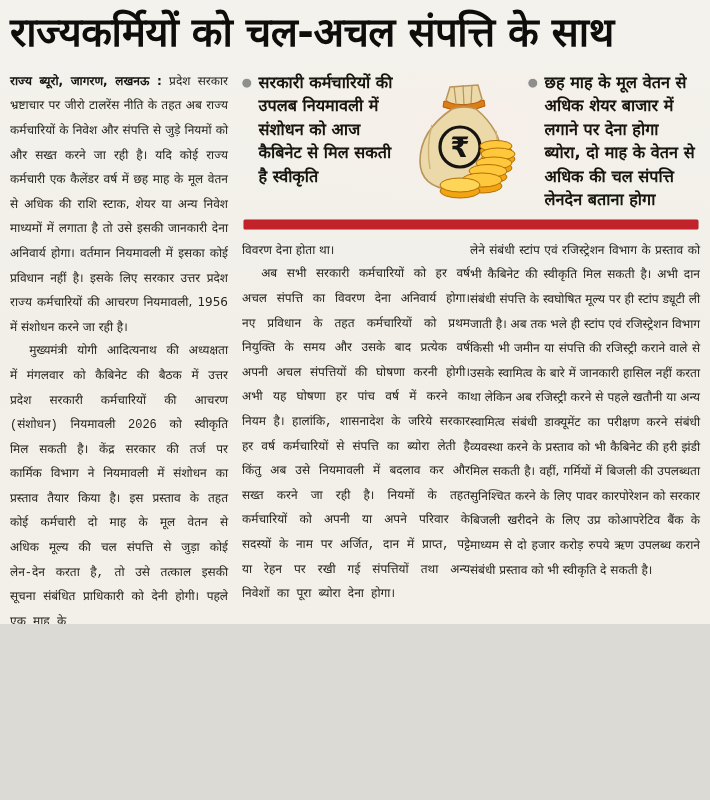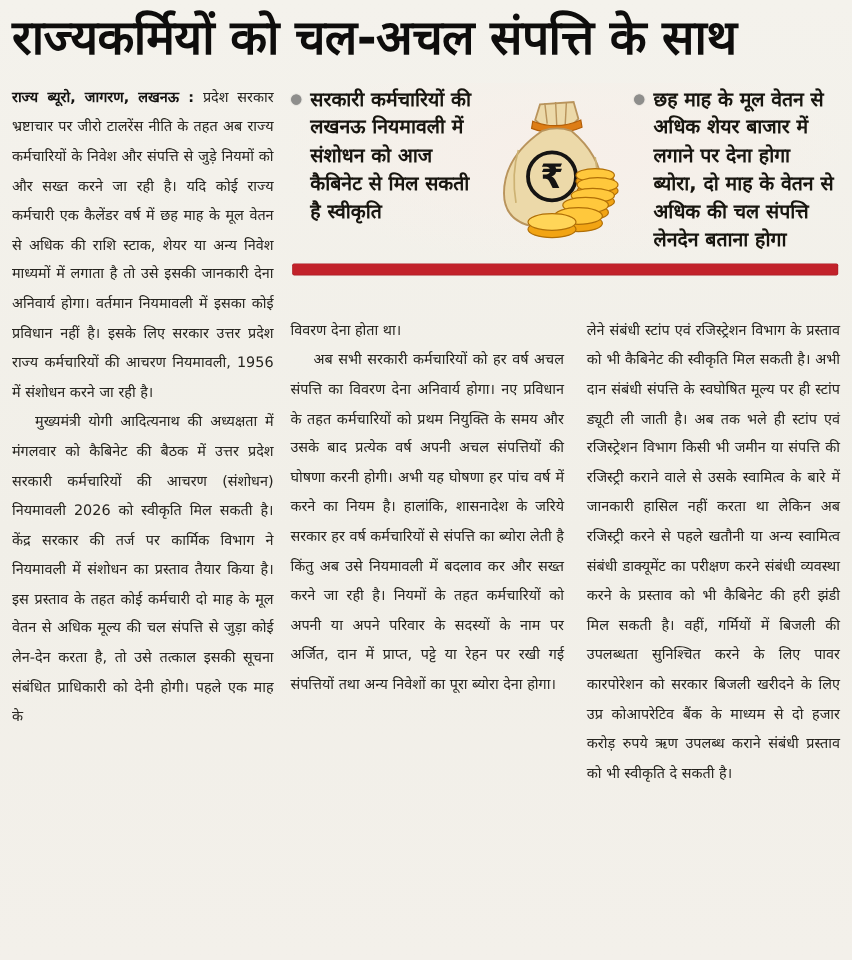--- a/index.html
+++ b/index.html
@@ -1,18 +1,18 @@
 <!DOCTYPE html>
 <html lang="hi"><head>
 <meta charset="utf-8">
 <style>
   html,body{margin:0;padding:0;background:#dcdad5;}
   .page{
     position:relative;
-    width:710px;height:800px;
+    width:710px;height:624px;
     margin:0 auto;
     background:linear-gradient(180deg,#f4f2ec 0%,#f1efe8 55%,#f3f0ea 100%);
     overflow:hidden;
     font-family:"DejaVu Sans","Liberation Sans",sans-serif;
     color:#1e1d1b;
     box-sizing:border-box;
     padding:6px 10px 0 10px;
   }
   
   .headline{
@@ -26,21 +26,21 @@
   .headline .hl-line{display:block;white-space:nowrap;}
   
   .content{display:flex;gap:14px;}
   .bodytext{
     font-size:12px;
     line-height:24.6px;
     text-align:justify;
     color:#26241f;
   }
   .bodytext p{margin:0;}
-  .bodytext p.indent{text-indent:1.6em;}
+  .bodytext p.indent{text-indent:1.6em;font-family:Liberation Mono, monospace;}
   .col1{width:218px;flex:0 0 218px;}
   .dateline{font-weight:700;color:#141311;}
   .right-zone{flex:1 1 auto;display:flex;flex-direction:column;}
   
   .standfirst-row{
     display:flex;
     align-items:flex-start;
     gap:8px;
     background:radial-gradient(ellipse at 50% 40%, #f7efe9 0%, rgba(247,239,233,0) 75%);
     padding:2px 0 4px 0;
@@ -64,21 +64,21 @@
   .callout-1{width:158px;flex:0 0 158px;}
   .callout-2{flex:1 1 auto;}
   .art{flex:0 0 112px;width:112px;margin-top:2px;}
   .red-bar{
     height:9px;
     background:#c2222a;
     border-radius:1px;
     margin:4px 2px 9px 2px;
     box-shadow:0 0 0 0.5px #a81d24;
   }
-  .right-cols{display:flex;gap:19px;margin-top:25px;}
+  .right-cols{display:flex;gap:0;}
   .col2{width:228px;flex:0 0 228px;}
   .col3{flex:1 1 auto;}
 </style>
 </head>
 <body>
 
 <div class="page">
 
   <h1 class="headline">
     <span class="hl-line">राज्यकर्मियों को चल-अचल संपत्ति के साथ</span>
@@ -90,21 +90,21 @@
       <p><strong class="dateline">राज्य ब्यूरो, जागरण, लखनऊ :</strong> <span>प्रदेश सरकार भ्रष्टाचार पर जीरो टालरेंस नीति के तहत अब राज्य कर्मचारियों के निवेश और संपत्ति से जुड़े नियमों को और सख्त करने जा रही है। यदि कोई राज्य कर्मचारी एक कैलेंडर वर्ष में छह माह के मूल वेतन से अधिक की राशि स्टाक, शेयर या अन्य निवेश माध्यमों में लगाता है तो उसे इसकी जानकारी देना अनिवार्य होगा। वर्तमान नियमावली में इसका कोई प्रविधान नहीं है। इसके लिए सरकार उत्तर प्रदेश राज्य कर्मचारियों की आचरण नियमावली, 1956 में संशोधन करने जा रही है।</span></p>
       <p class="indent">मुख्यमंत्री योगी आदित्यनाथ की अध्यक्षता में मंगलवार को कैबिनेट की बैठक में उत्तर प्रदेश सरकारी कर्मचारियों की आचरण (संशोधन) नियमावली 2026 को स्वीकृति मिल सकती है। केंद्र सरकार की तर्ज पर कार्मिक विभाग ने नियमावली में संशोधन का प्रस्ताव तैयार किया है। इस प्रस्ताव के तहत कोई कर्मचारी दो माह के मूल वेतन से अधिक मूल्य की चल संपत्ति से जुड़ा कोई लेन-देन करता है, तो उसे तत्काल इसकी सूचना संबंधित प्राधिकारी को देनी होगी। पहले एक माह के</p>
     </div>
 
     <div class="right-zone">
 
       <div class="standfirst-row">
 
         <div class="callout callout-1">
           <span class="bullet">●</span>
-          <span>सरकारी कर्मचारियों की लखनऊ नियमावली में संशोधन को आज कैबिनेट से मिल सकती है स्वीकृति</span>
+          <span>सरकारी कर्मचारियों की उपलब नियमावली में संशोधन को आज कैबिनेट से मिल सकती है स्वीकृति</span>
         </div>
 
         <svg class="art" viewBox="0 0 112 128" xmlns="http://www.w3.org/2000/svg">
 
           <path d="M42 14 L70 12 L74 26 L66 34 L46 34 L38 27 Z" fill="#ecd9a9" stroke="#b9945c" stroke-width="1.5"></path>
           <path d="M46 13 L48 30 M55 12 L56 32 M64 12 L63 31" stroke="#b9945c" stroke-width="1.2" fill="none"></path>
 
           <path d="M36 28 Q56 36 76 27 L77 33 Q56 42 35 34 Z" fill="#dd7d16" stroke="#b35e07" stroke-width="1"></path>
 
           <path d="M44 36 Q12 58 12 88 Q12 114 44 117 Q60 119 72 114 Q96 106 94 82 Q92 56 68 36 Q56 32 44 36 Z" fill="#ecd9a9" stroke="#b9945c" stroke-width="1.6"></path>

